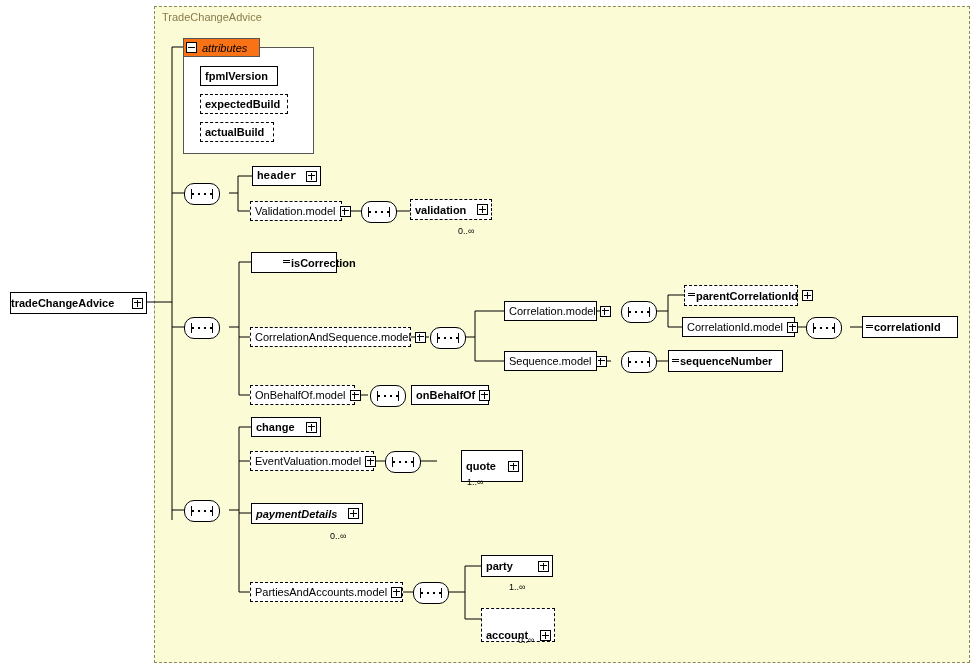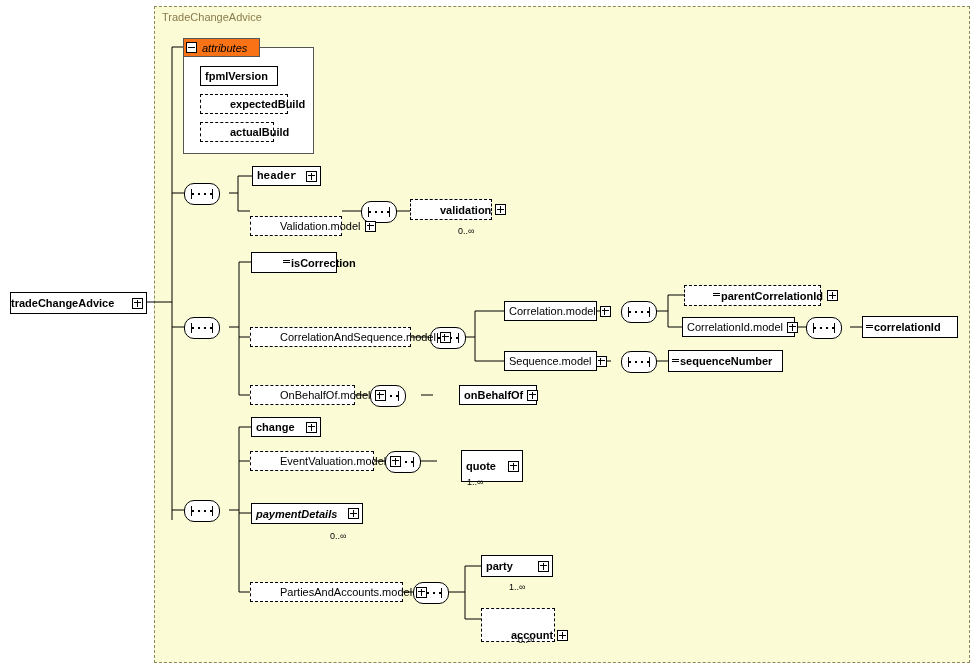--- a/index.html
+++ b/index.html
@@ -1,21 +1,21 @@
 <!DOCTYPE html>
 <html><head>
 <meta charset="utf-8">
 <style>
   html,body{margin:0;padding:0;background:#ffffff;}
   body{width:979px;height:667px;font-family:"Liberation Sans",sans-serif;position:relative;overflow:hidden;}
   #canvas{position:absolute;left:0;top:0;width:979px;height:667px;}
   .node{position:absolute;box-sizing:border-box;background:#ffffff;border:1px solid #000;
         font-size:11px;color:#000;white-space:nowrap;display:flex;align-items:center;}
   .node.solid{border-style:solid;}
-  .node.dashed{border-style:dashed;padding-left:25px;}
+  .node.dashed{border-style:dashed;}
   .node .lbl{padding:0 4px;}
   .node.bold .lbl{font-weight:bold;}
   .plusbox{width:9px;height:9px;border:1px solid #000;background:#fff;position:relative;flex:0 0 auto;margin:0 3px 0 1px;}
   .plusbox:before{content:"";position:absolute;left:1px;top:3.5px;width:7px;height:1px;background:#000;}
   .plusbox:after{content:"";position:absolute;left:3.5px;top:1px;width:1px;height:7px;background:#000;}
   .minusbox{width:9px;height:9px;border:1px solid #000;background:#fff;position:relative;flex:0 0 auto;margin:0 3px 0 2px;}
   .minusbox:before{content:"";position:absolute;left:1px;top:3.5px;width:7px;height:1px;background:#000;}
   .attrmark{width:7px;height:7px;flex:0 0 auto;margin-left:3px;margin-right:1px;position:relative;}
   .attrmark:before{content:"";position:absolute;left:0;top:1px;width:7px;height:1px;background:#000;}
   .attrmark:after{content:"";position:absolute;left:0;top:3px;width:7px;height:1px;background:#000;}
@@ -245,21 +245,21 @@
         <i></i>
         <i></i>
       </div>
   </div>
 
   <div class="node solid bold" style="left:252px;top:166px;width:69px;height:20px;font-family:Liberation Mono, monospace;">
     <span class="lbl">header</span>
     <span class="plusbox" style="margin-left:auto;"></span>
   </div>
 
-  <div class="node dashed" style="left:250px;top:201px;width:92px;height:20px;margin-top:15px;">
+  <div class="node dashed" style="left:250px;top:201px;width:92px;height:20px;">
     <span class="lbl">Validation.model</span>
     <span class="plusbox" style="margin-left:auto;"></span>
   </div>
 
   <div class="node dashed bold" style="left:410px;top:199px;width:82px;height:21px;">
     <span class="lbl">validation</span>
     <span class="plusbox" style="margin-left:auto;"></span>
   </div>
   <div class="occ" style="left:458px;top:226px;">0..∞</div>
 
@@ -271,21 +271,21 @@
   <div class="node dashed" style="left:250px;top:327px;width:161px;height:20px;">
     <span class="lbl">CorrelationAndSequence.model</span>
     <span class="plusbox" style="margin-left:auto;"></span>
   </div>
 
   <div class="node solid" style="left:504px;top:301px;width:93px;height:20px;">
     <span class="lbl">Correlation.model</span>
     <span class="plusbox" style="margin-left:auto;"></span>
   </div>
 
-  <div class="node dashed bold" style="left:684px;top:285px;width:137px;height:21px;">
+  <div class="node dashed bold" style="left:684px;top:285px;width:114px;height:21px;">
     <span class="attrmark"></span>
     <span class="lbl" style="padding-left:0;">parentCorrelationId</span>
     <span class="plusbox" style="margin-left:auto;"></span>
   </div>
 
   <div class="node solid" style="left:682px;top:317px;width:113px;height:20px;">
     <span class="lbl">CorrelationId.model</span>
     <span class="plusbox" style="margin-left:auto;"></span>
   </div>
 
@@ -302,21 +302,21 @@
   <div class="node solid bold" style="left:668px;top:350px;width:115px;height:22px;">
     <span class="attrmark"></span>
     <span class="lbl" style="padding-left:0;">sequenceNumber</span>
   </div>
 
   <div class="node dashed" style="left:250px;top:385px;width:105px;height:20px;">
     <span class="lbl">OnBehalfOf.model</span>
     <span class="plusbox" style="margin-left:auto;"></span>
   </div>
 
-  <div class="node solid bold" style="left:459px;top:385px;width:78px;height:20px;">
+  <div class="node solid bold" style="left:411px;top:385px;width:78px;height:20px;">
     <span class="lbl">onBehalfOf</span>
     <span class="plusbox" style="margin-left:auto;"></span>
   </div>
 
   <div class="node solid bold" style="left:251px;top:417px;width:70px;height:20px;">
     <span class="lbl">change</span>
     <span class="plusbox" style="margin-left:auto;"></span>
   </div>
 
   <div class="node dashed" style="left:250px;top:451px;width:124px;height:20px;">

